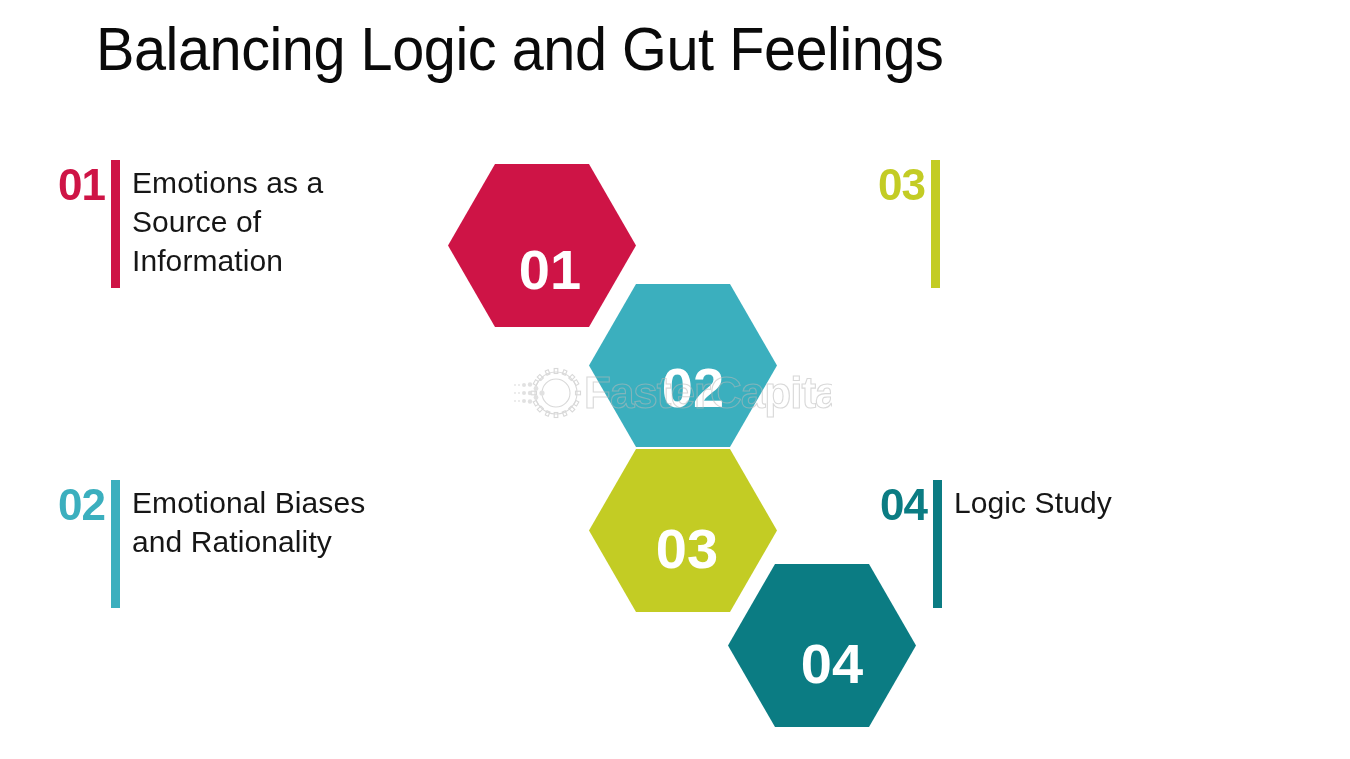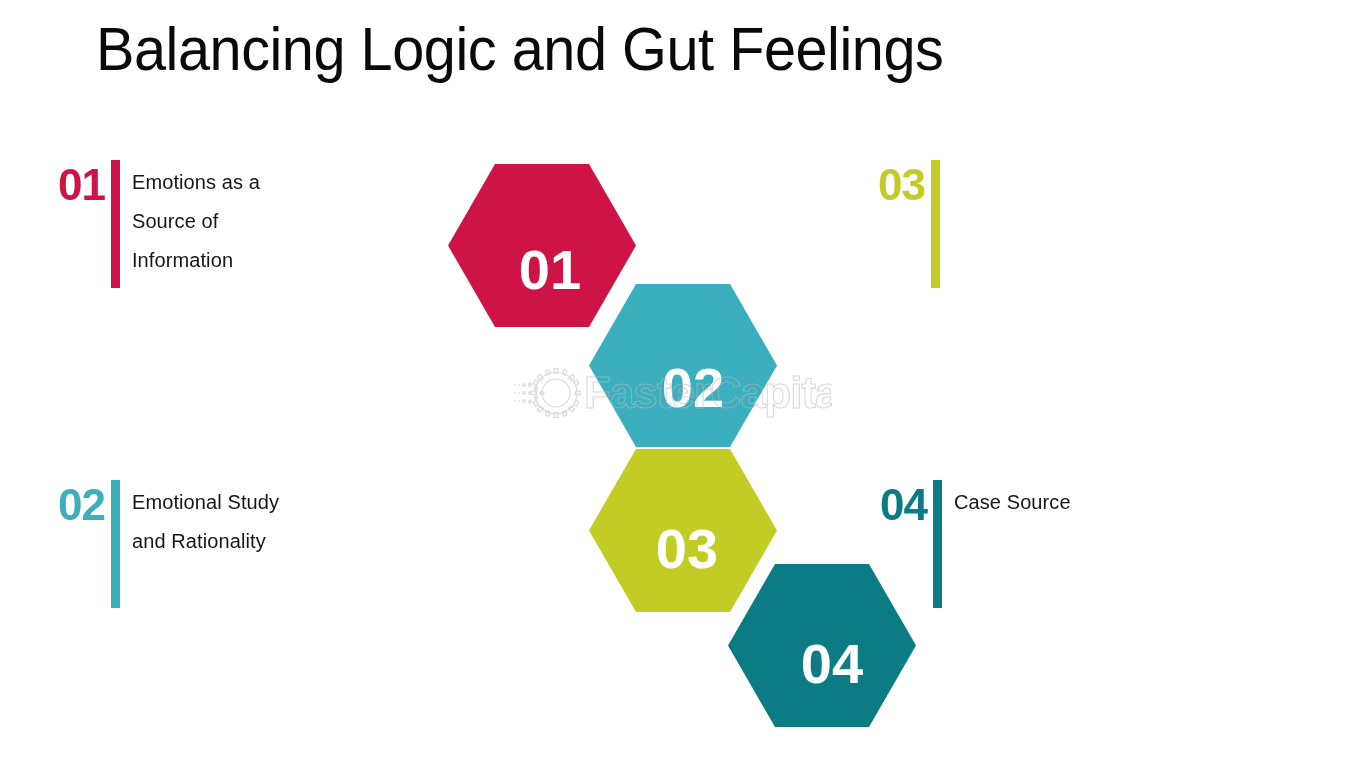--- a/index.html
+++ b/index.html
@@ -53,21 +53,21 @@
     padding-right: 6px;
     font-family: "Liberation Sans", sans-serif;
   }
   .legend-bar {
     flex: 0 0 auto;
     width: 9px;
     border-radius: 0;
     margin-right: 12px;
   }
   .legend-text {
-    font-size: 20px;
+    font-size: 30px;
     line-height: 39px;
     color: #161616;
     font-weight: 400;
     letter-spacing: 0.1px;
     padding-top: 3px;
     white-space: pre-line;
     font-family: "Liberation Sans", sans-serif;
   }
 
   
@@ -157,33 +157,33 @@
     <div class="legend-num" style="color: rgb(206, 20, 70);">01</div>
     <div class="legend-bar" style="background: rgb(206, 20, 70);"></div>
     <div class="legend-text">Emotions as a
 Source of
 Information</div>
   </div>
 
   <div class="legend-item" id="legend-02">
     <div class="legend-num" style="color: rgb(59, 175, 190);">02</div>
     <div class="legend-bar" style="background: rgb(59, 175, 190);"></div>
-    <div class="legend-text">Emotional Study
+    <div class="legend-text">Emotional Biases
 and Rationality</div>
   </div>
 
   <div class="legend-item" id="legend-03">
     <div class="legend-num" style="color: rgb(195, 204, 36);">03</div>
     <div class="legend-bar" style="background: rgb(195, 204, 36);"></div>
   </div>
 
   <div class="legend-item" id="legend-04">
     <div class="legend-num" style="color: rgb(11, 124, 131);">04</div>
     <div class="legend-bar" style="background: rgb(11, 124, 131);"></div>
-    <div class="legend-text">Case Source</div>
+    <div class="legend-text">Logic Study</div>
   </div>
 
   <div id="hex-cluster">
 
     <div class="hex" id="hex-1" style="background: rgb(206, 20, 70);">
       <span class="hex-label">01</span>
     </div>
 
     <div class="hex" id="hex-2" style="background: rgb(59, 175, 190);">
       <span class="hex-label">02</span>

